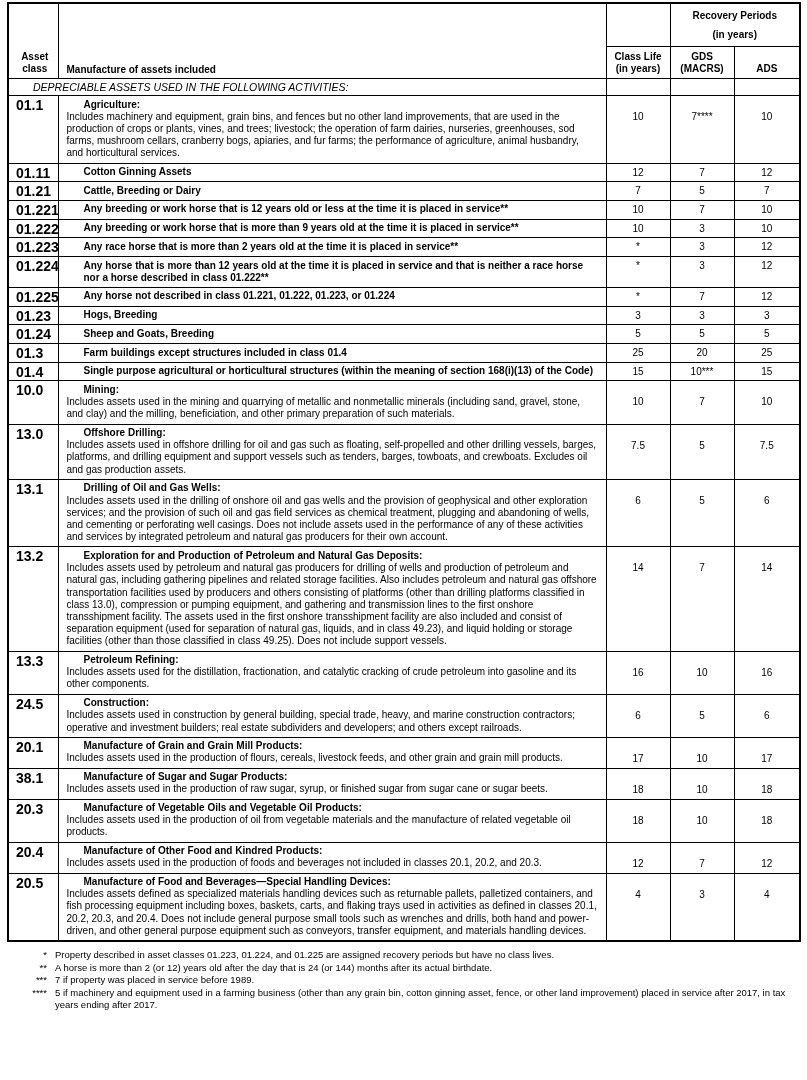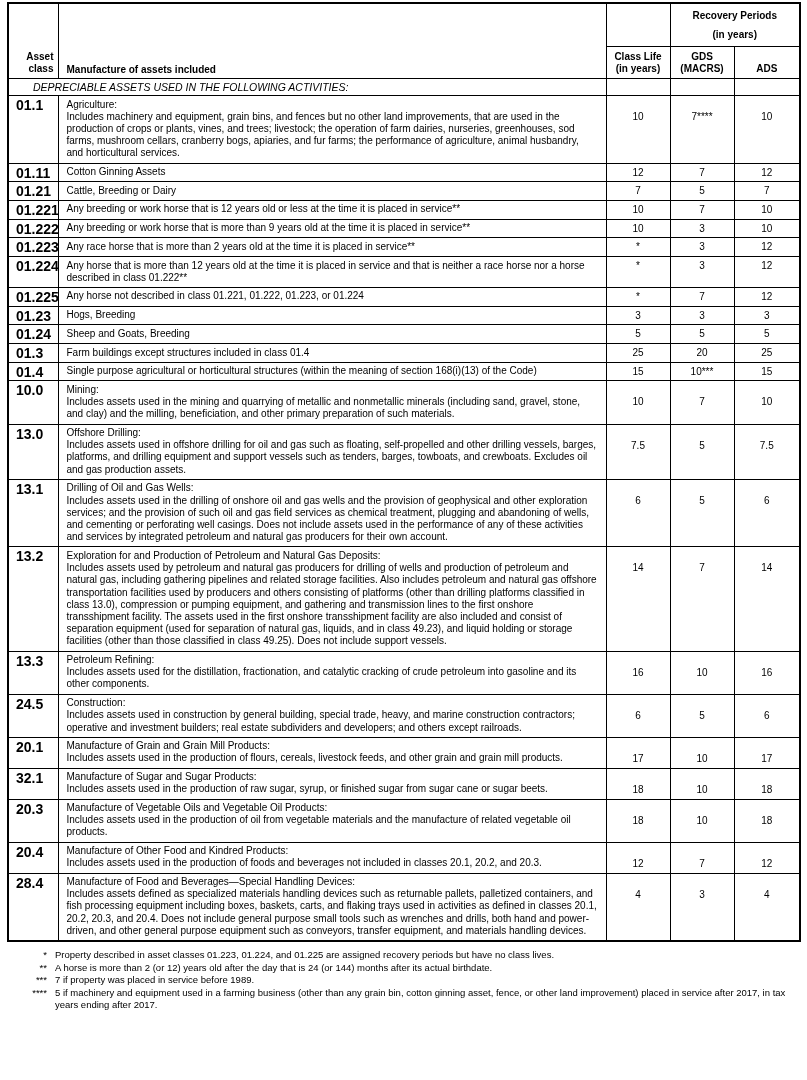--- a/index.html
+++ b/index.html
@@ -13,33 +13,33 @@
   .doc-title { font-size: 13.5px; margin: 1px 0 4px 1px; letter-spacing: .1px; }
   .doc-title .bold { font-weight: bold; }
 
   table.b2 {
     border-collapse: collapse; table-layout: fixed;
     width: 792px; border: 2px solid #000;
   }
   table.b2 th, table.b2 td { border: 1px solid #000; }
 
   thead th { font-size: 10px; font-weight: bold; padding: 2px 4px; }
-  th.corner { vertical-align: bottom; text-align: right; padding: 2px 4px 3px 7px; white-space: pre-line; line-height: 12px; }
+  th.corner { vertical-align: bottom; text-align: center; padding: 2px 4px 3px 7px; white-space: pre-line; line-height: 12px; }
   th.desc-h { vertical-align: bottom; text-align: left; padding: 2px 4px 3px 8px; }
   th.rp-h { text-align: center; white-space: pre-line; line-height: 19px; height: 26px; vertical-align: middle; }
   th.blank-h { height: 26px; }
   th.num-h { white-space: pre-line; line-height: 12px; height: 32px; vertical-align: middle; }
   th.ads-h { vertical-align: bottom; padding-bottom: 3px; }
 
   td.section {
     font-style: italic; font-size: 10.5px; padding: 2px 4px 2px 24px; line-height: 12px;
   }
   td.ac { font-weight: bold; font-size: 14px; vertical-align: top; padding: 3px 2px 2px 7px; line-height: 12px; }
   td.desc { font-size: 10px; line-height: 12.2px; vertical-align: top; padding: 2.5px 8px 3px 8px; }
-  td.desc .hd { display: block; font-weight: normal; }
+  td.desc .hd { display: block; font-weight: bold; margin-left: 17px; }
   td.num { text-align: center; vertical-align: top; font-size: 10px; padding: 3px 2px 2px 2px; line-height: 12px; }
   td.num.voff { padding-top: 15px; }
 
   .footnotes { margin-top: 7px; font-size: 9.5px; line-height: 12.5px; }
   .fn { display: flex; }
   .fn-marker { width: 48px; text-align: right; padding-right: 8px; flex: none; }
   .fn-text { flex: 1; padding-right: 2px; }
 </style>
 </head>
 <body>
@@ -248,21 +248,21 @@
 
   <tr>
     <td class="ac">20.1</td>
     <td class="desc"><b class="hd">Manufacture of Grain and Grain Mill Products:</b><span class="bd">Includes assets used in the production of flours, cereals, livestock feeds, and other grain and grain mill products.</span></td>
     <td class="num voff">17</td>
     <td class="num voff">10</td>
     <td class="num voff">17</td>
   </tr>
 
   <tr>
-    <td class="ac">32.1</td>
+    <td class="ac">38.1</td>
     <td class="desc"><b class="hd">Manufacture of Sugar and Sugar Products:</b><span class="bd">Includes assets used in the production of raw sugar, syrup, or finished sugar from sugar cane or sugar beets.</span></td>
     <td class="num voff">18</td>
     <td class="num voff">10</td>
     <td class="num voff">18</td>
   </tr>
 
   <tr>
     <td class="ac">20.3</td>
     <td class="desc"><b class="hd">Manufacture of Vegetable Oils and Vegetable Oil Products:</b><span class="bd">Includes assets used in the production of oil from vegetable materials and the manufacture of related vegetable oil products.</span></td>
     <td class="num voff">18</td>
@@ -272,21 +272,21 @@
 
   <tr>
     <td class="ac">20.4</td>
     <td class="desc"><b class="hd">Manufacture of Other Food and Kindred Products:</b><span class="bd">Includes assets used in the production of foods and beverages not included in classes 20.1, 20.2, and 20.3.</span></td>
     <td class="num voff">12</td>
     <td class="num voff">7</td>
     <td class="num voff">12</td>
   </tr>
 
   <tr>
-    <td class="ac">28.4</td>
+    <td class="ac">20.5</td>
     <td class="desc"><b class="hd">Manufacture of Food and Beverages—Special Handling Devices:</b><span class="bd">Includes assets defined as specialized materials handling devices such as returnable pallets, palletized containers, and fish processing equipment including boxes, baskets, carts, and flaking trays used in activities as defined in classes 20.1, 20.2, 20.3, and 20.4. Does not include general purpose small tools such as wrenches and drills, both hand and power-driven, and other general purpose equipment such as conveyors, transfer equipment, and materials handling devices.</span></td>
     <td class="num voff">4</td>
     <td class="num voff">3</td>
     <td class="num voff">4</td>
   </tr>
 </tbody>
   </table>
 
   <div class="footnotes">
 

